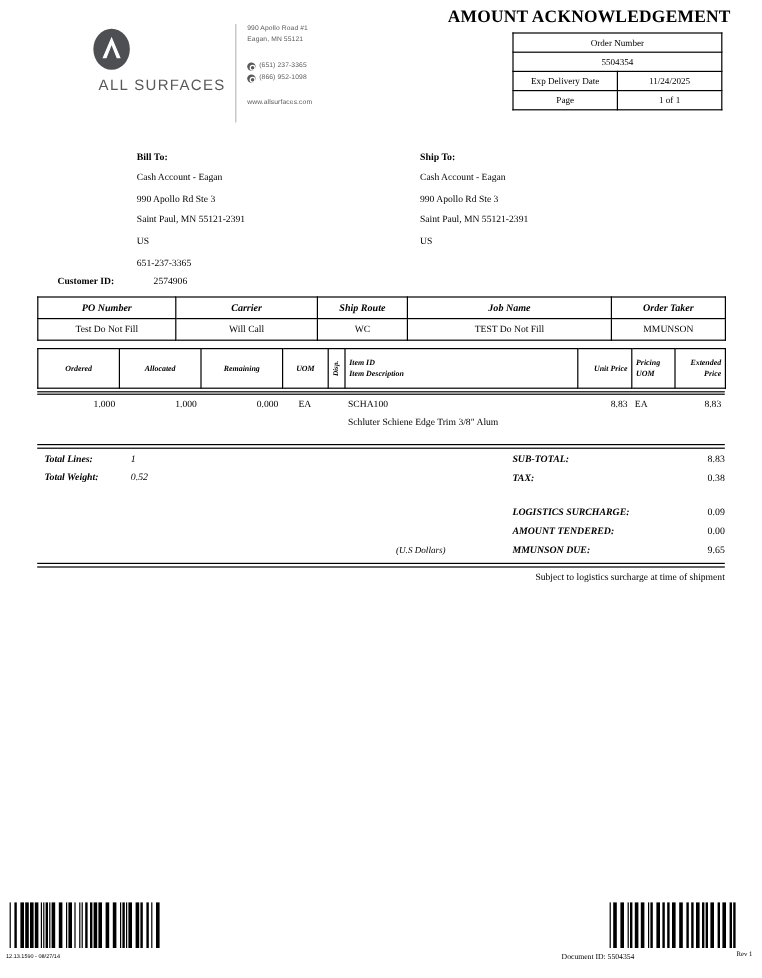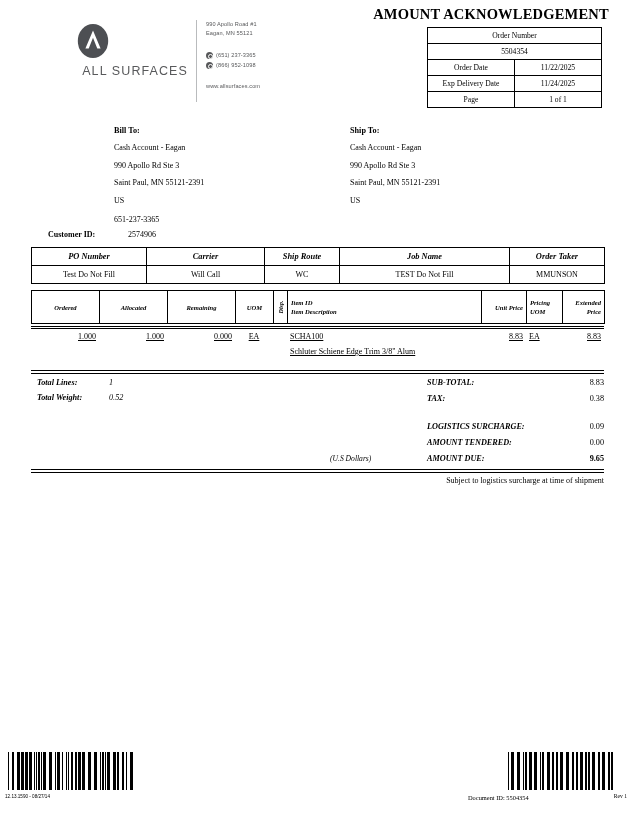--- a/index.html
+++ b/index.html
@@ -232,21 +232,20 @@
     border-top: 1.6px solid #000;
     border-bottom: 0.8px solid #000;
     height: 1.6px;
     margin-top: 1.5px;
   }
   .items-body {
     width: 573px;
     border-collapse: collapse;
     table-layout: fixed;
     margin-top: 2px;
-    text-decoration: underline;
   }
   .items-body td {
     font-size: 8px;
     padding: 1px 3px;
     vertical-align: top;
   }
   .cell-r { text-align: right; }
   .cell-c { text-align: center; }
   .cell-l { text-align: left; }
   .desc-second { padding-top: 6px; }
@@ -285,21 +284,21 @@
     font-style: italic;
     font-weight: bold;
   }
   .tr-row .k { position: absolute; left: 80px; margin-left: 17px; }
   .tr-row .v {
     position: absolute;
     right: 0;
     font-style: normal;
     font-weight: normal;
   }
-  .tr-row.bold .v { font-weight: bold; }
+  .tr-row.bold .v { font-weight: normal; }
   .tr-gap { height: 12px; }
   .usd {
     position: absolute;
     left: 0;
     font-style: italic;
     font-weight: normal;
     font-size: 7.6px;
   }
   .foot-rule {
     position: absolute;
@@ -396,24 +395,20 @@
 
   <div class="doc-title">AMOUNT ACKNOWLEDGEMENT</div>
 
   <table class="order-table">
     <tbody>
       <tr>
         <td colspan="2">Order Number</td>
       </tr>
       <tr>
         <td colspan="2">5504354</td>
-      </tr>
-      <tr>
-        <td class="lbl">Order Date</td>
-        <td>11/22/2025</td>
       </tr>
       <tr>
         <td class="lbl">Exp Delivery Date</td>
         <td>11/24/2025</td>
       </tr>
       <tr>
         <td class="lbl">Page</td>
         <td>1 of 1</td>
       </tr>
     </tbody>
@@ -564,21 +559,21 @@
     <div class="tr-row">
       <span class="k">LOGISTICS SURCHARGE:</span>
       <span class="v">0.09</span>
     </div>
     <div class="tr-row">
       <span class="k">AMOUNT TENDERED:</span>
       <span class="v">0.00</span>
     </div>
     <div class="tr-row bold">
       <span class="usd">(U.S Dollars)</span>
-      <span class="k">AMOUNT DUE:</span>
+      <span class="k">MMUNSON DUE:</span>
       <span class="v">9.65</span>
     </div>
   </div>
 
   <div class="foot-rule"></div>
   <div class="foot-note">Subject to logistics surcharge at time of shipment</div>
 
   <div class="bc-left">
     <div class="barcode" id="bc1">
         <i style="width:1px"></i>

